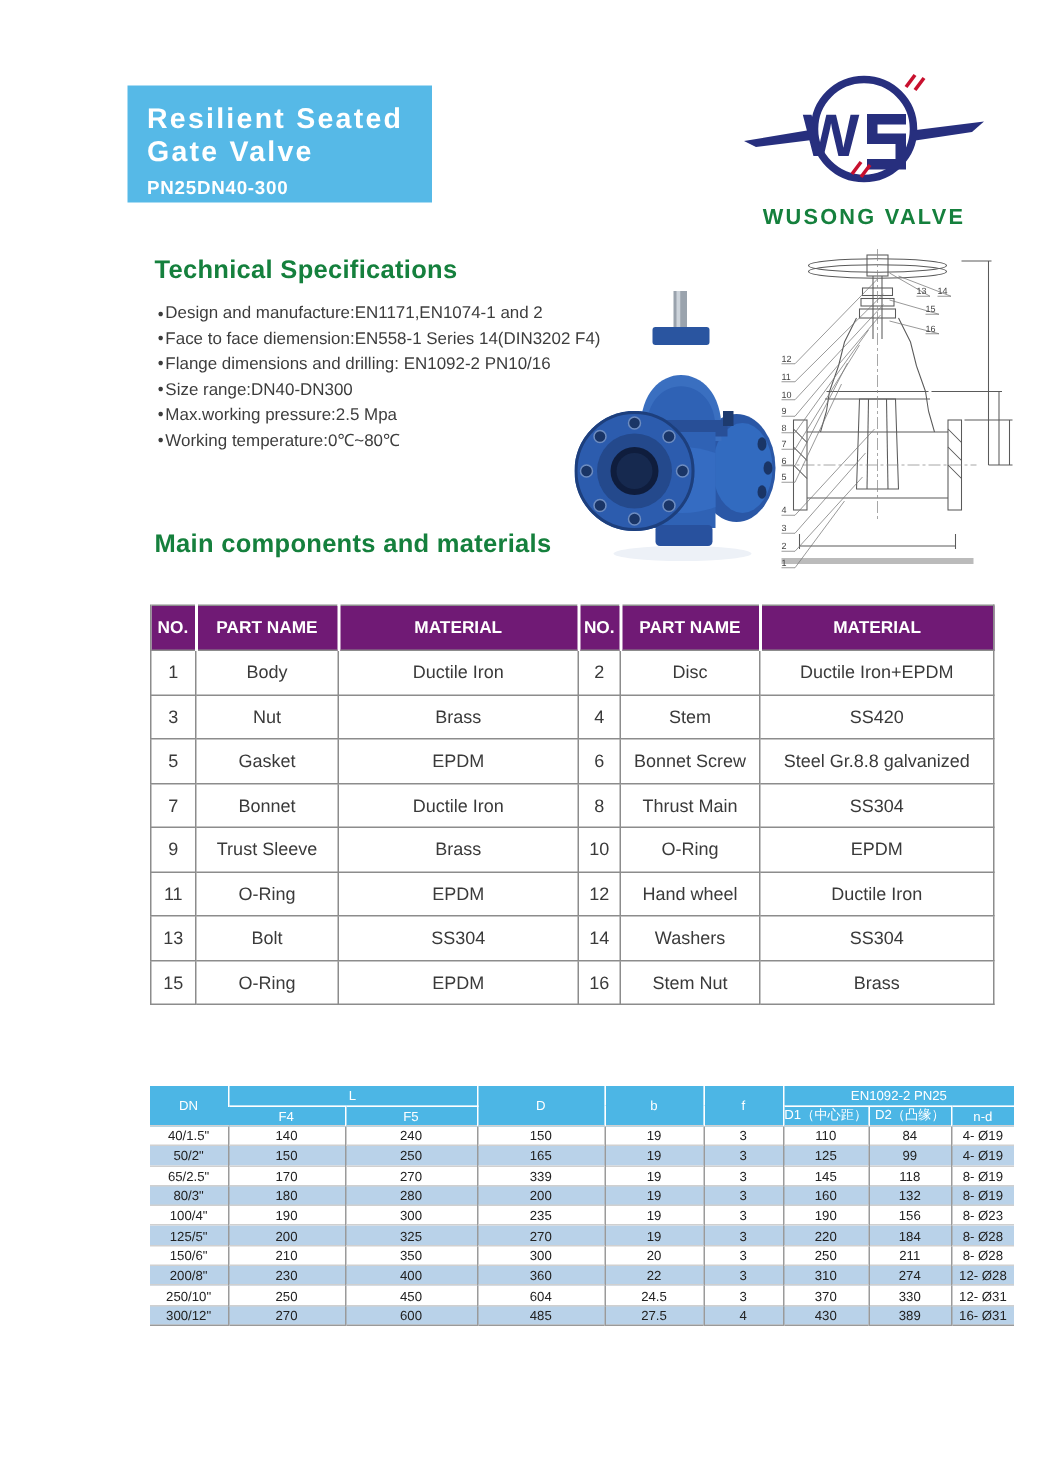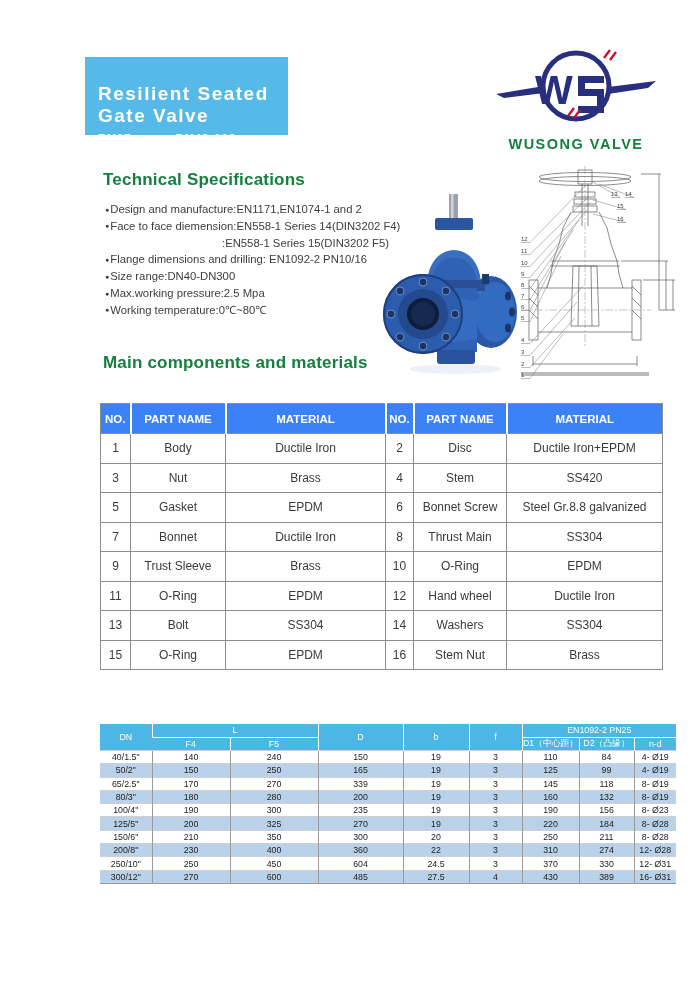--- a/index.html
+++ b/index.html
@@ -1,42 +1,42 @@
 <!DOCTYPE html>
 <html><head>
 <meta charset="utf-8">
 <style>
   html,body{margin:0;padding:0;background:#e9e9e9;}
   .page{position:relative;width:700px;height:982px;background:#ffffff;margin:0 auto;
         font-family:"Liberation Sans", sans-serif;overflow:hidden;}
 
   
   .banner{position:absolute;left:85px;top:57px;width:203px;height:78px;background:#56b9e7;
-          color:#fff;box-sizing:border-box;padding:26px 0 0 13px;}
+          color:#fff;box-sizing:border-box;padding:12px 0 0 13px;}
   .banner .t{font-size:19px;font-weight:bold;letter-spacing:1.5px;line-height:22px;}
-  .banner .sub{margin-top:5px;font-size:12.5px;font-weight:bold;letter-spacing:.5px;display:flex;gap:44px;}
+  .banner .sub{margin-top:5px;font-size:12.5px;font-weight:bold;letter-spacing:.5px;display:flex;}
 
   
   .logo{position:absolute;left:492px;top:44px;width:168px;text-align:center;}
   .logo .brand{margin-top:2px;font-size:14.5px;font-weight:bold;color:#15803d;letter-spacing:1.5px;}
 
   
   .sec-title{position:absolute;margin:0;color:#15803d;font-size:17px;font-weight:bold;letter-spacing:.2px;}
 
   
   .specs{position:absolute;left:105px;top:201px;width:300px;font-size:11.3px;color:#3d3d3d;}
   .spec-item{line-height:16.4px;white-space:nowrap;}
   .spec-item .blt{font-size:7px;vertical-align:1.5px;margin-right:1px;}
   .spec-item.indent{padding-left:117px;}
 
   
   .comp-wrap{position:absolute;left:100px;top:403px;width:562px;}
   table{border-collapse:collapse;}
   .comp{width:562px;font-size:12px;color:#3a3a3a;table-layout:fixed;border:1px solid #8c8c8c;}
-  .comp th{background:#3b82f6;color:#fff;font-size:11.5px;font-weight:bold;height:27px;
+  .comp th{background:#701a75;color:#fff;font-size:11.5px;font-weight:bold;height:27px;
            border-left:2px solid #fff;}
   .comp th:first-child{border-left:1px solid #8c8c8c;}
   .comp td{border:1px solid #8c8c8c;height:26.5px;text-align:center;}
 
   
   .dims-wrap{position:absolute;left:100px;top:723px;width:576px;}
   .dims{width:576px;font-size:8.8px;color:#222;table-layout:fixed;}
   .dims th{background:#4cb6e5;color:#fff;font-weight:normal;font-size:8.8px;height:12.5px;
            border-left:1px solid #fff;border-top:1px solid #fff;padding:0;}
   .dims th:first-child{border-left:none;}
@@ -76,21 +76,20 @@
       <line x1="76" y1="72" x2="82" y2="64" stroke="#c8102e" stroke-width="2.4"></line>
       <line x1="82" y1="74" x2="88" y2="66" stroke="#c8102e" stroke-width="2.4"></line>
     </svg>
     <div class="brand">WUSONG VALVE</div>
   </div>
 
   <h2 class="sec-title" style="left:103px;top:170px;">Technical Specifications</h2>
   <div class="specs" id="spec-list">
       <div class="spec-item"><span class="blt">●</span><span>Design and manufacture:EN1171,EN1074-1 and 2</span></div>
       <div class="spec-item"><span class="blt">●</span><span>Face to face diemension:EN558-1 Series 14(DIN3202 F4)</span></div>
-      <div class="spec-item indent"><span>:EN558-1 Series 15(DIN3202 F5)</span></div>
       <div class="spec-item"><span class="blt">●</span><span>Flange dimensions and drilling: EN1092-2 PN10/16</span></div>
       <div class="spec-item"><span class="blt">●</span><span>Size range:DN40-DN300</span></div>
       <div class="spec-item"><span class="blt">●</span><span>Max.working pressure:2.5 Mpa</span></div>
       <div class="spec-item"><span class="blt">●</span><span>Working temperature:0℃~80℃</span></div>
     </div>
 
   <svg class="photo" width="142" height="185" viewBox="0 0 142 185">
     <ellipse cx="72" cy="177" rx="46" ry="5" fill="#edf1f7"></ellipse>
 
     <g>

